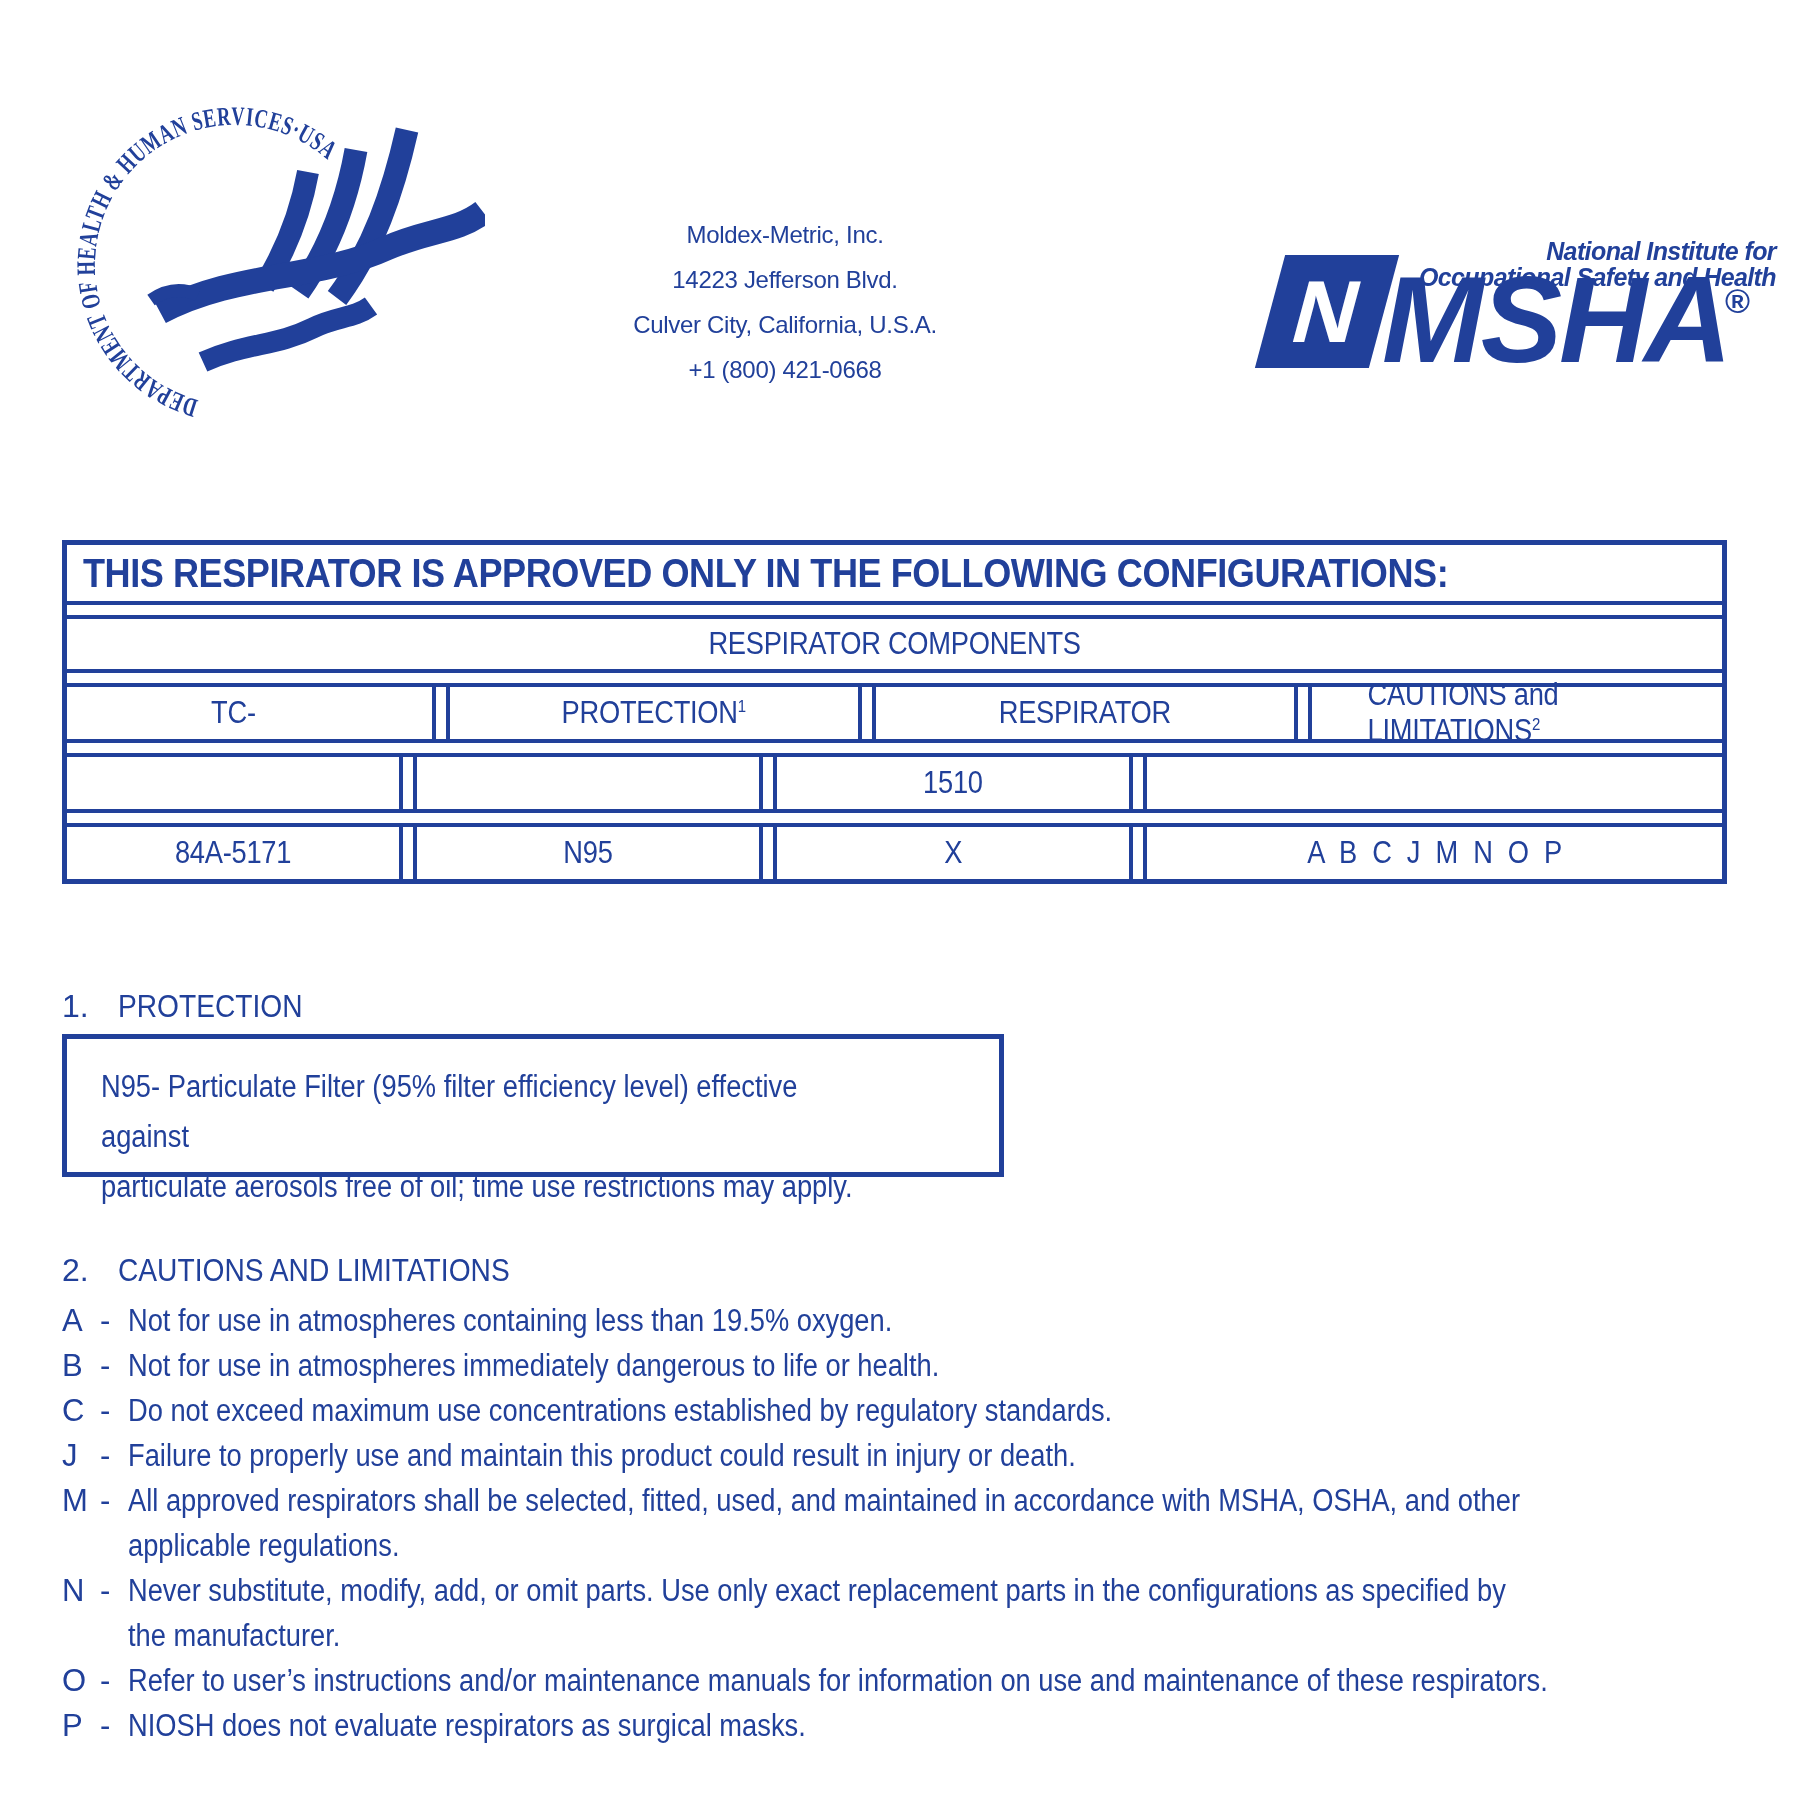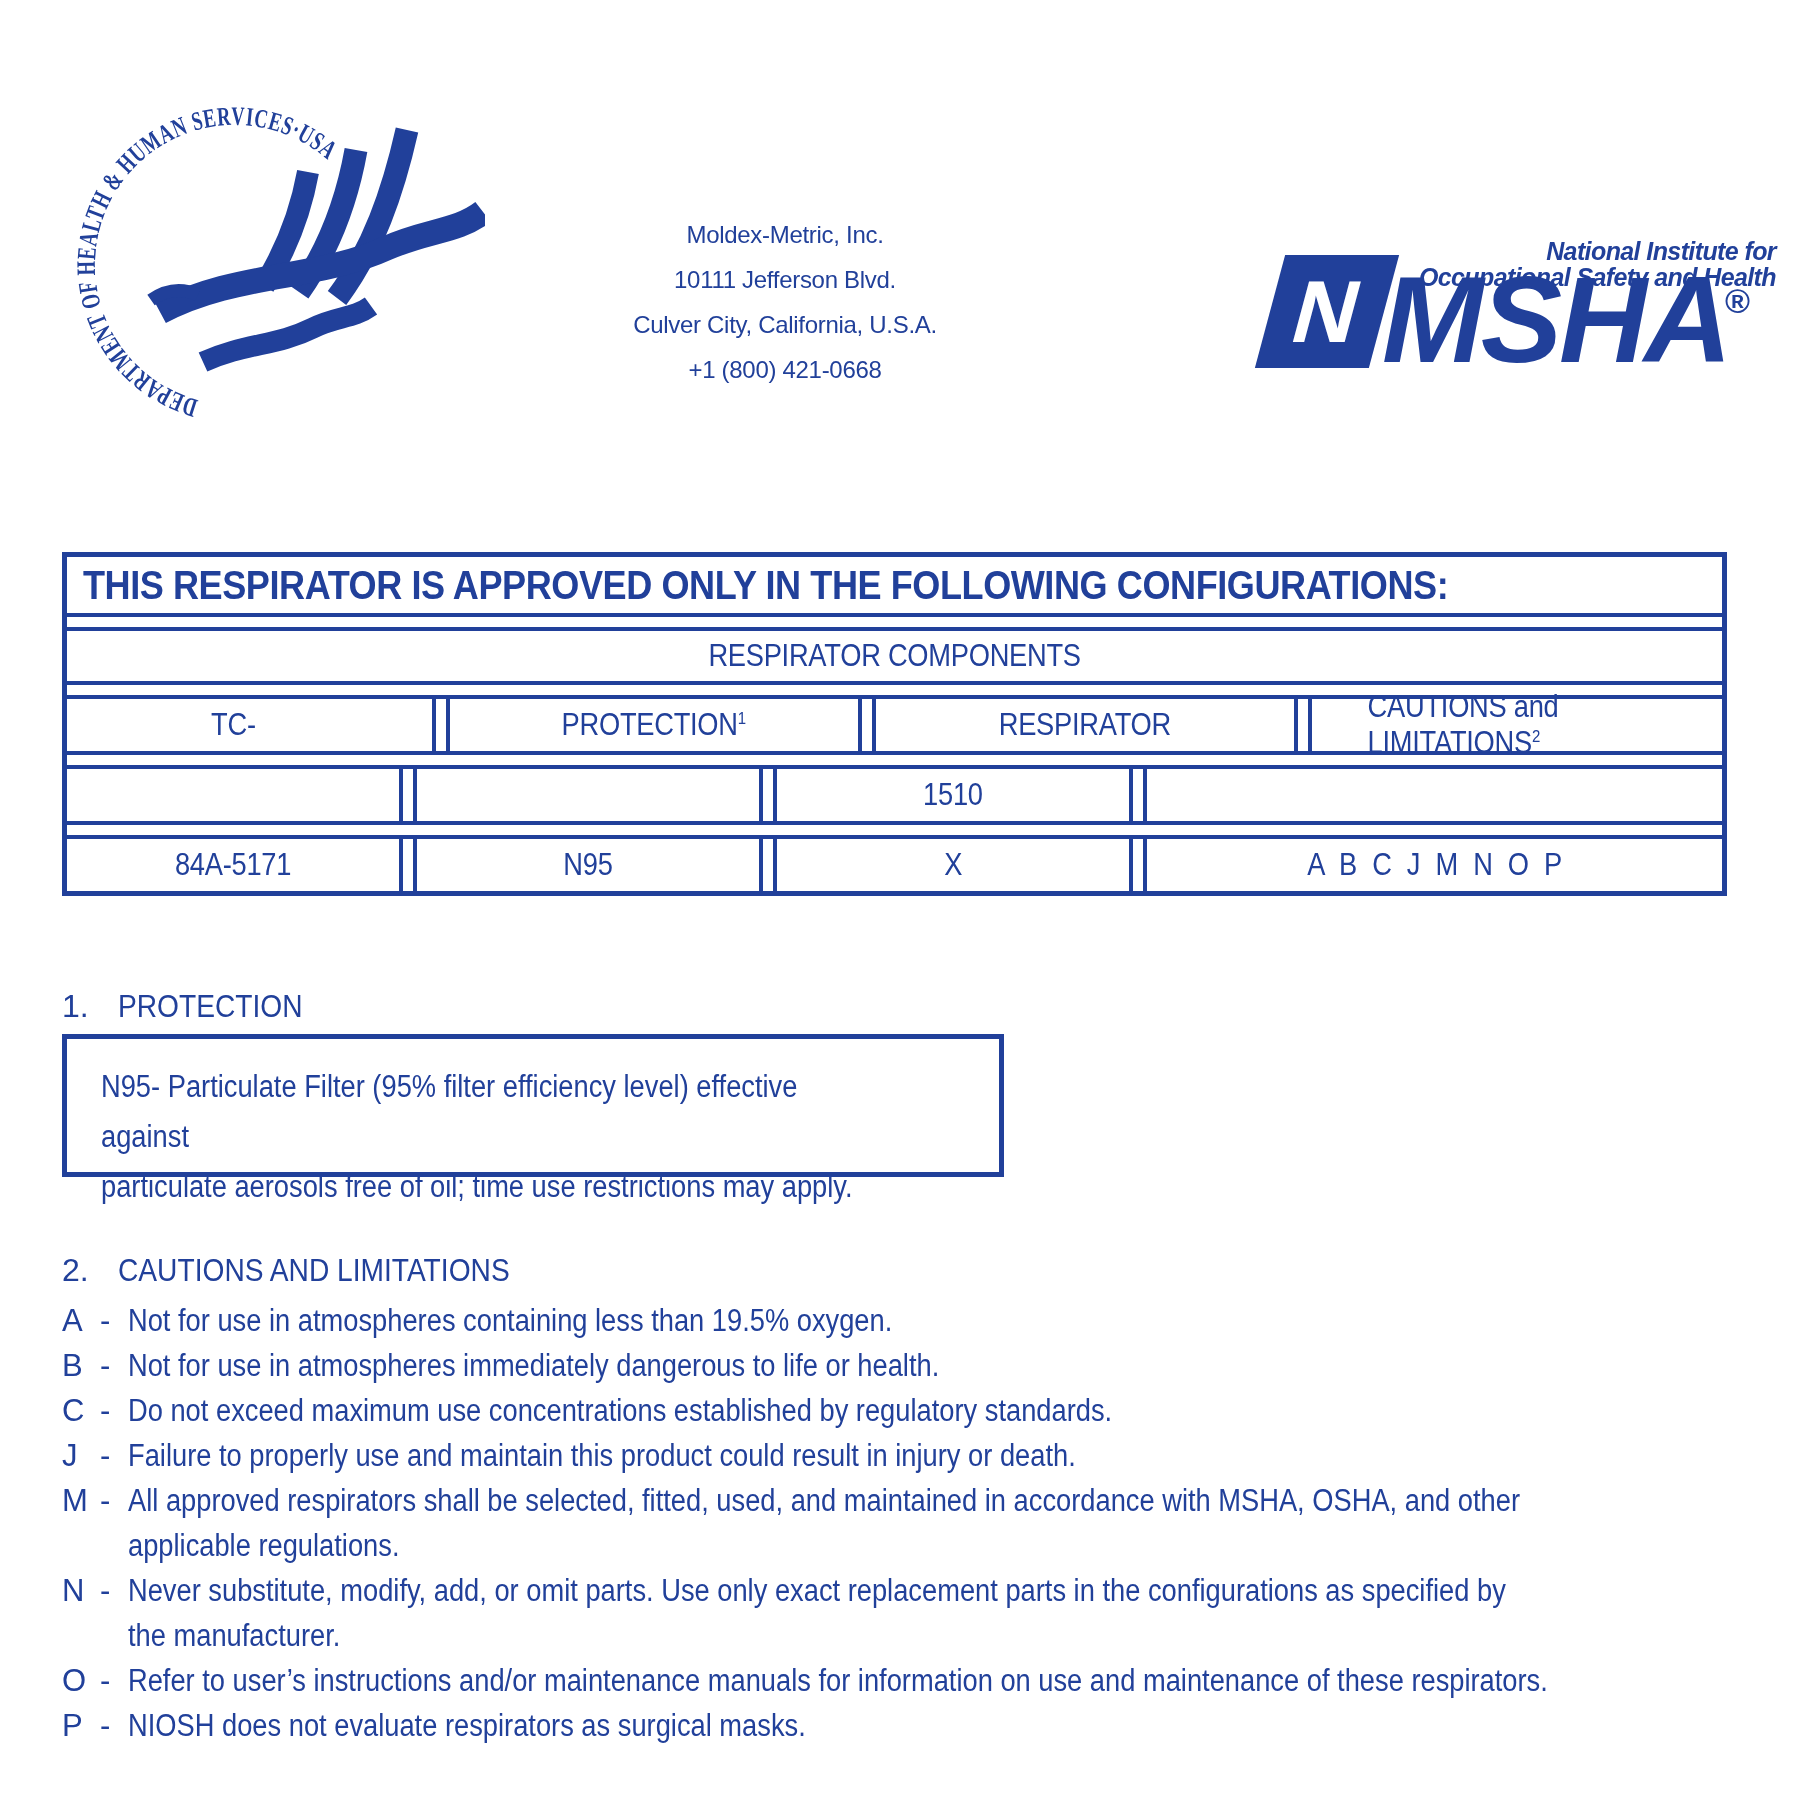--- a/index.html
+++ b/index.html
@@ -31,21 +31,21 @@
     position: absolute; left: 136px; top: 21px;
     font-size: 122px; line-height: 1; font-weight: bold; font-style: italic;
     letter-spacing: -3px; white-space: nowrap;
   }
   .reg { position: absolute; left: 479px; top: 44px; font-size: 34px; font-weight: bold; }
   
   .cond { display: inline-block; transform: scaleX(0.88); transform-origin: 50% 50%; white-space: pre-line; }
   .cond-l { transform-origin: 0 50%; }
   
   .ctable {
-    position: absolute; left: 62px; top: 552px; width: 1665px;
+    position: absolute; left: 62px; top: 540px; width: 1665px;
     border: 5px solid var(--blue); background: #fff;
   }
   .trow { display: flex; align-items: stretch; }
   .tr-title { height: 56px; }
   .tr-sub   { height: 50px; }
   .tr-head  { height: 52px; gap: 33px; }
   .tr-data  { height: 52px; }
   .hsep { height: 18px; border-top: 4px solid var(--blue); border-bottom: 4px solid var(--blue); }
   .vsep { width: 18px; flex: none; border-left: 4px solid var(--blue); border-right: 4px solid var(--blue); }
   .cell { display: flex; align-items: center; justify-content: center; font-size: 31px; letter-spacing: -0.3px; }
@@ -85,21 +85,21 @@
       <path d="M 301,50 C 291,106 272,152 244,192" stroke-width="23"></path>
       <path d="M 253,72 C 245,116 230,152 209,186" stroke-width="22"></path>
       <path d="M 105,212 C 180,172 262,180 332,148 C 372,130 402,132 428,112" stroke-width="25"></path>
       <path d="M 148,262 C 190,243 222,246 258,228 C 282,216 298,219 316,206" stroke-width="21"></path>
       <path d="M 96,200 C 112,189 128,188 143,195" stroke-width="13"></path>
     </g>
   </svg>
 
   <div class="address">
     <div>Moldex-Metric, Inc.</div>
-    <div>10111 Jefferson Blvd.</div>
+    <div>14223 Jefferson Blvd.</div>
     <div>Culver City, California, U.S.A.</div>
     <div>+1 (800) 421-0668</div>
   </div>
 
   <div class="niosh">
     <div class="niosh-tagline">
       <div>National Institute for</div>
       <div>Occupational Safety and Health</div>
     </div>
     <div class="nbox">

